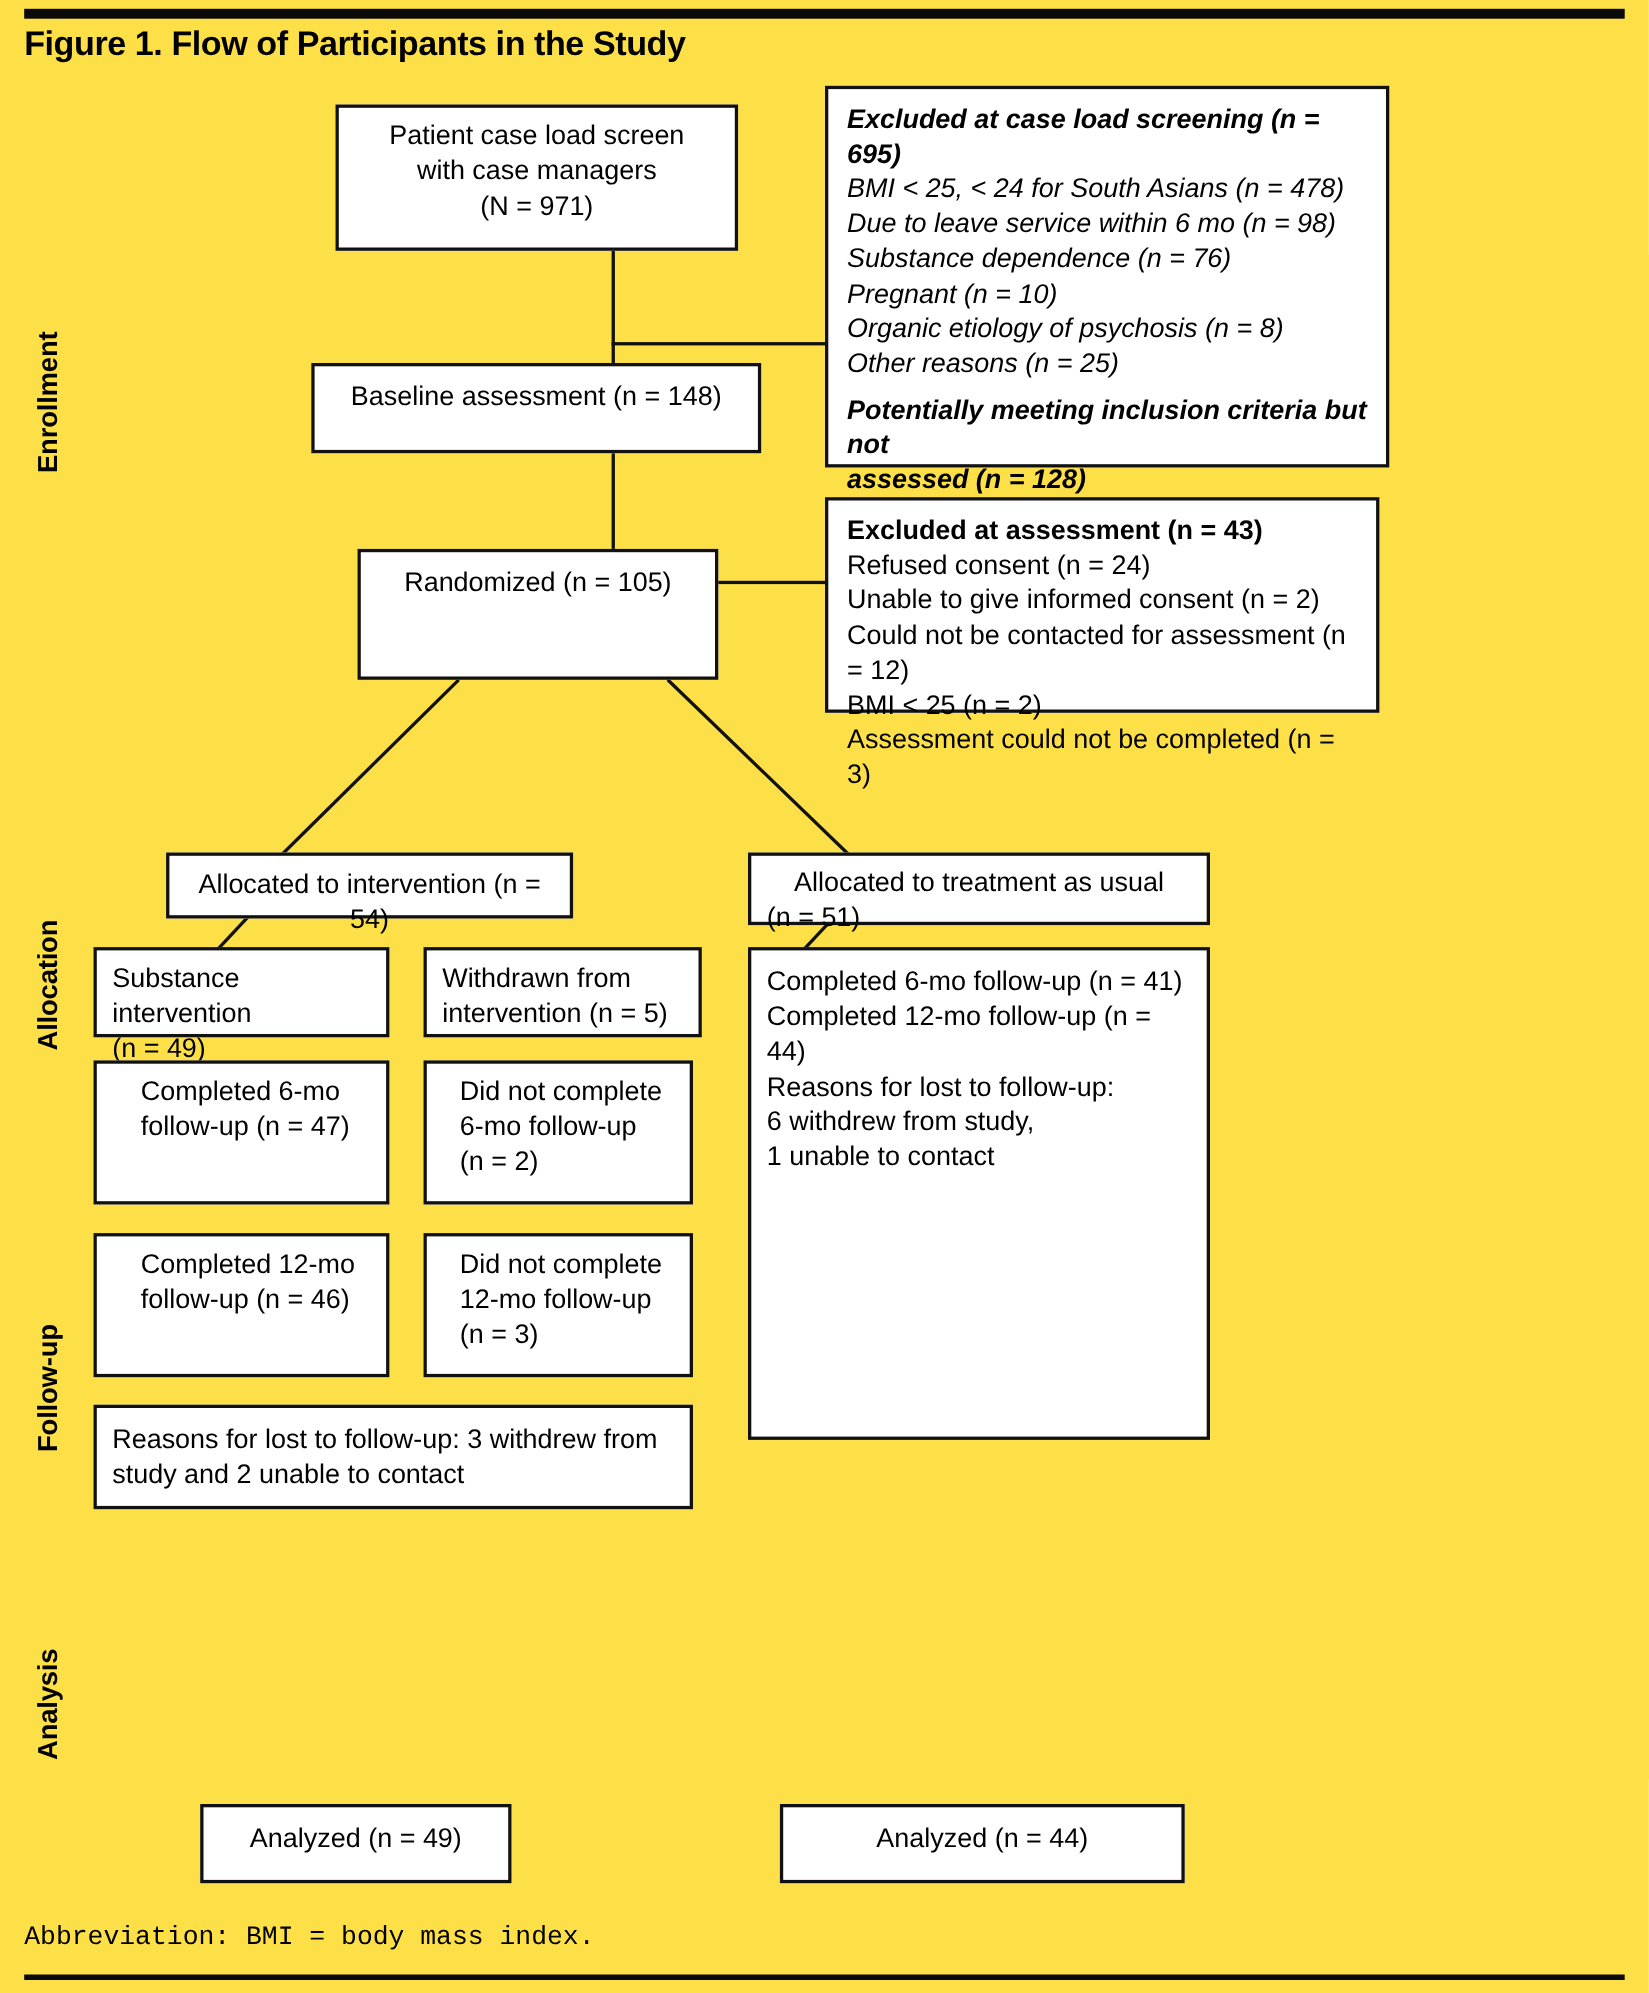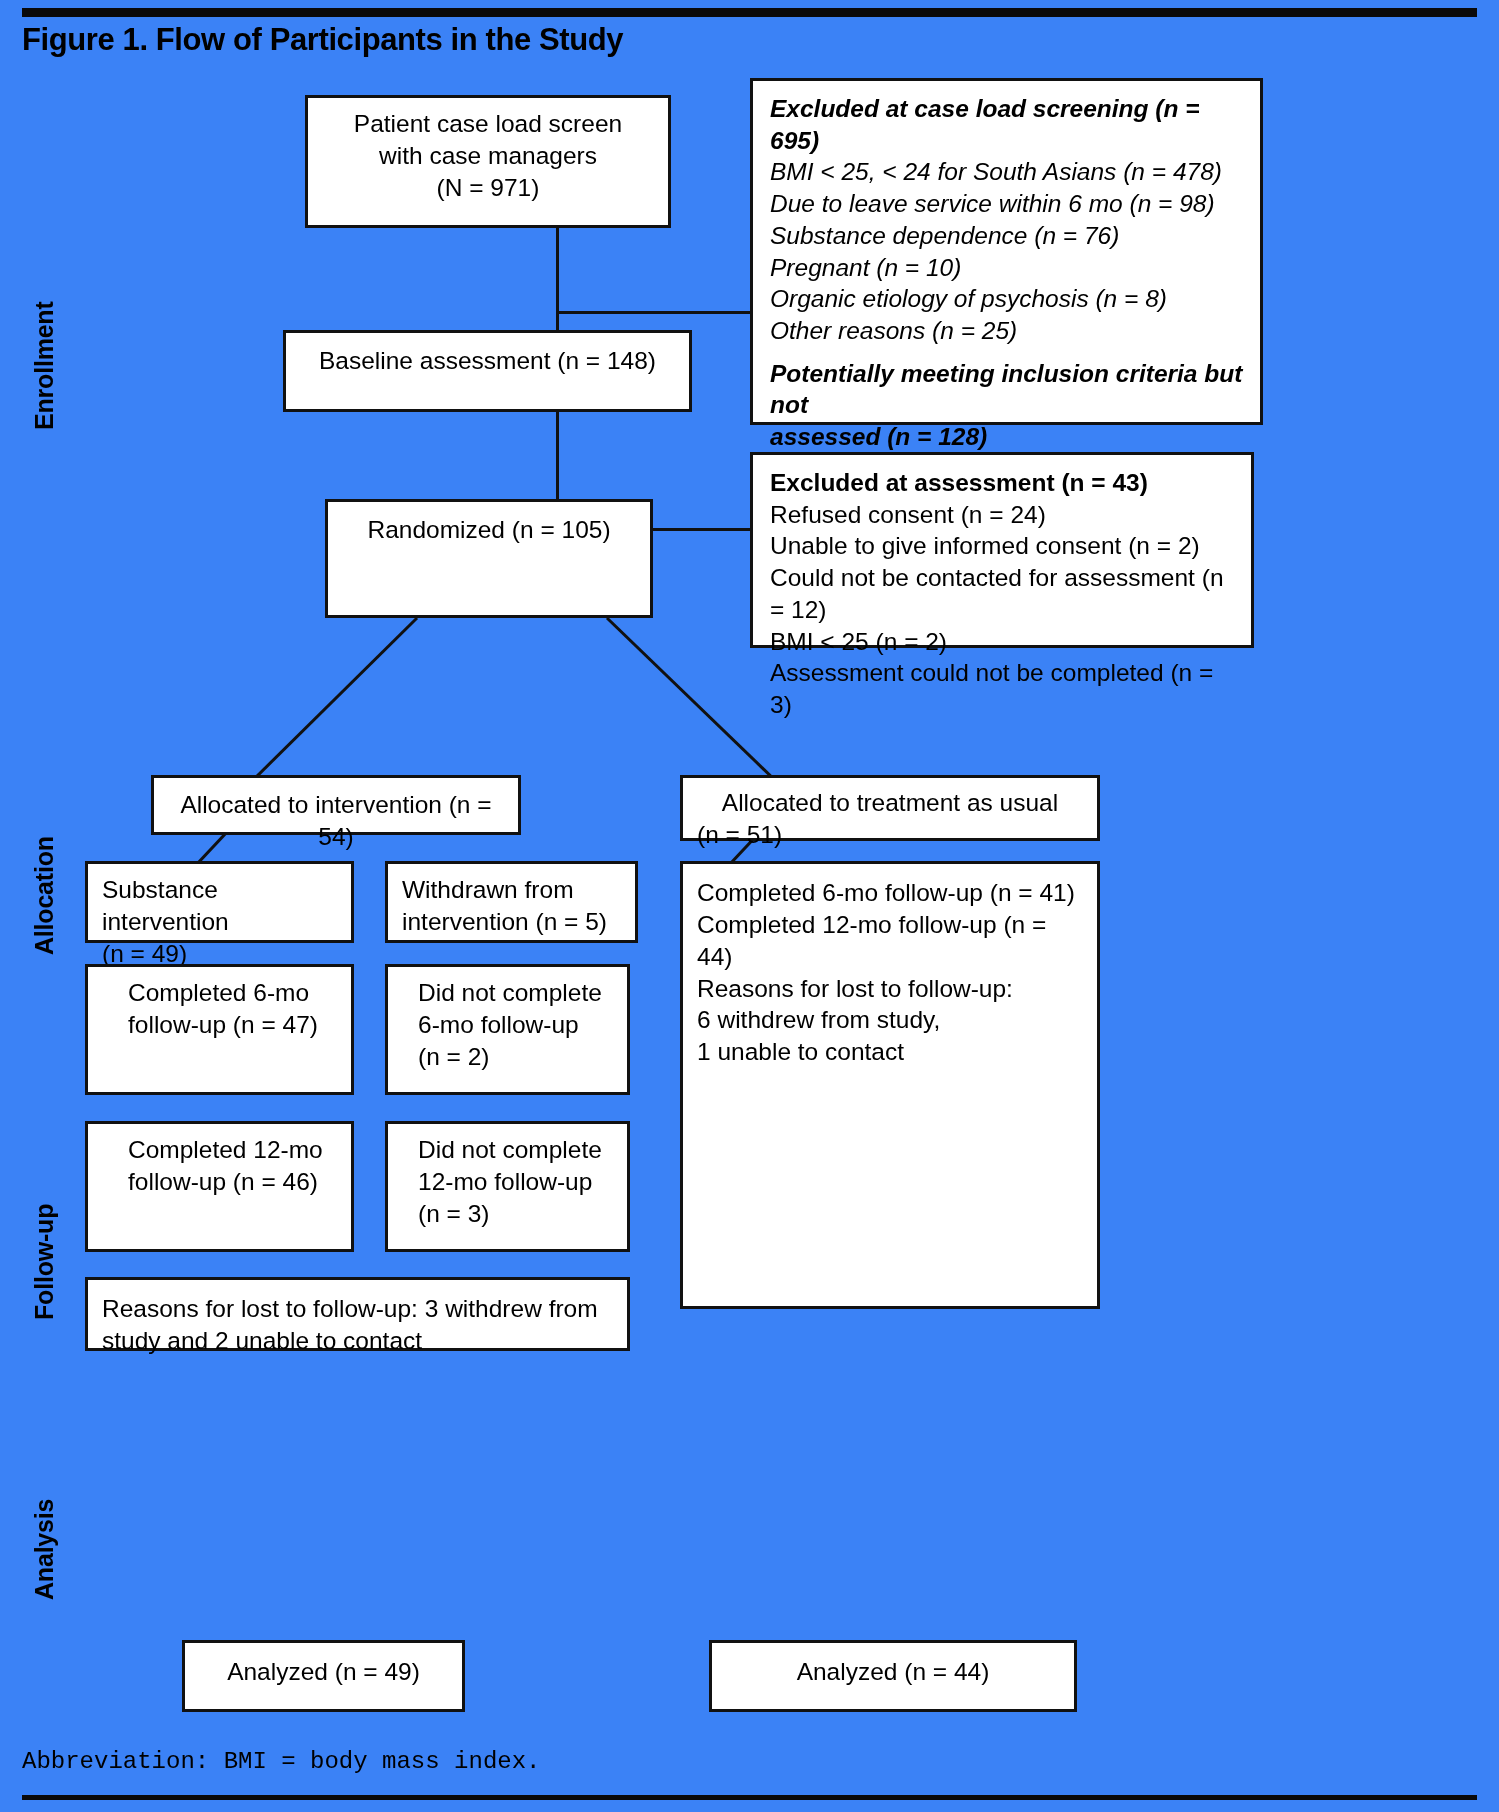--- a/index.html
+++ b/index.html
@@ -8,21 +8,21 @@
     background: #ffffff;
   }
   body {
     font-family: "Liberation Sans", sans-serif;
     color: #000000;
   }
   #page {
     position: relative;
     width: 1499px;
     height: 1812px;
-    background: #3b82f6;
+    background: #fde047;
     overflow: hidden;
   }
   
   .rule-top {
     position: absolute;
     left: 22px; top: 8px;
     width: 1455px; height: 9px;
     background: #0a0a0a;
   }
   .rule-bottom {
@@ -191,21 +191,21 @@
     <div>Completed 12-mo</div>
     <div>follow-up (n = 46)</div>
   </div>
 
   <div class="box" style="left:385px; top:1121px; width:245px; height:131px; padding-left:30px;">
     <div>Did not complete</div>
     <div>12-mo follow-up</div>
     <div>(n = 3)</div>
   </div>
 
-  <div class="box" style="left:85px; top:1277px; width:545px; height:74px; padding-top:13px;">
+  <div class="box" style="left:85px; top:1277px; width:545px; height:95px; padding-top:13px;">
     <div>Reasons for lost to follow-up: 3 withdrew from</div>
     <div>study and 2 unable to contact</div>
   </div>
 
   <div class="box" style="left:680px; top:861px; width:420px; height:448px; padding-top:13px;">
     <div>Completed 6-mo follow-up (n = 41)</div>
     <div>Completed 12-mo follow-up (n = 44)</div>
     <div>Reasons for lost to follow-up:</div>
     <div>6 withdrew from study,</div>
     <div>1 unable to contact</div>

